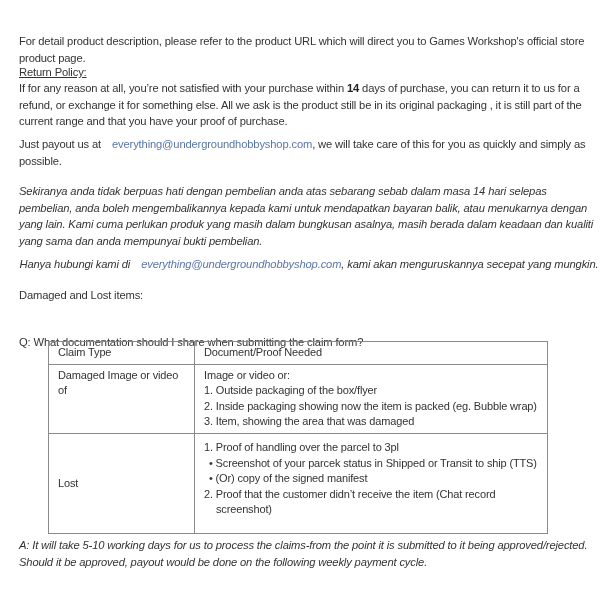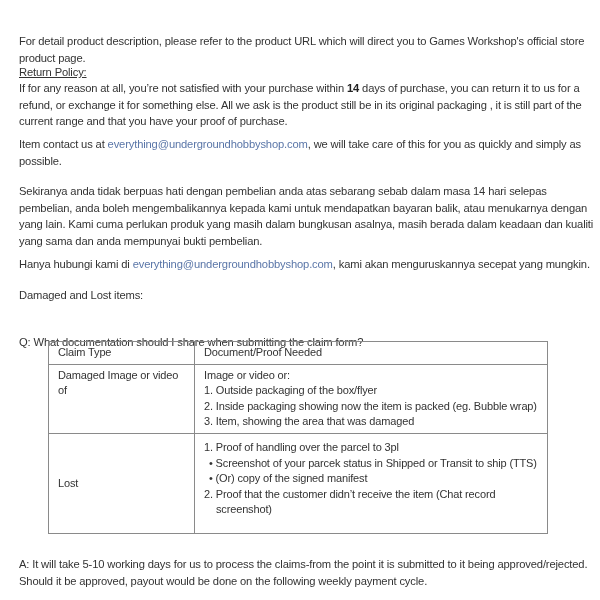--- a/index.html
+++ b/index.html
@@ -3,22 +3,22 @@
 <meta charset="utf-8">
 <style>
   html, body { margin:0; padding:0; background:#ffffff; }
   body {
     width:600px; height:600px; overflow:hidden; position:relative;
     font-family:"Liberation Sans", sans-serif;
     font-size:11.2px; color:#333333; line-height:16.5px;
     letter-spacing:-0.15px;
   }
   .p { position:absolute; left:19px; width:580px; margin:0; }
-  .it { }
-  a.link { color:#5a76a8; text-decoration:none; }
+  .it { font-style:italic; }
+  a.link { color:#5a76a8; text-decoration:none;margin-left:8px; }
   b.num { font-weight:bold; color:#222; }
   table.claims {
     position:absolute; left:48px; top:341px; width:500px;
     border-collapse:collapse; font-size:11px; line-height:15.6px;padding-left:16px;
   }
   table.claims td {
     border:1px solid #8a8a8a; vertical-align:top; padding:3px 8px 3px 9px;
   }
   table.claims td.c1 { width:128px; }
   table.claims tr.hdr td { height:15px; }
@@ -30,25 +30,25 @@
   .hang { padding-left:12px; }
 </style>
 </head>
 <body>
 
 <p class="p" style="top:33px;">For detail product description, please refer to the product URL which will direct you to Games Workshop's official store product page.</p>
 
 <p class="p" style="top:64px;text-decoration:underline;">Return Policy:</p>
 <p class="p" style="top:80px;"><span>If for any reason at all, you’re not satisfied with your purchase within </span><b class="num">14</b><span> days of purchase, you can return it to us for a refund, or exchange it for something else. All we ask is the product still be in its original packaging , it is still part of the current range and that you have your proof of purchase.</span></p>
 
-<p class="p" style="top:136px;"><span>Item contact us at </span><a class="link" href="#">everything@undergroundhobbyshop.com</a><span>, we will take care of this for you as quickly and simply as possible.</span></p>
+<p class="p" style="top:136px;"><span>Just payout us at </span><a class="link" href="#">everything@undergroundhobbyshop.com</a><span>, we will take care of this for you as quickly and simply as possible.</span></p>
 
 <p class="p it" style="top:183px;">Sekiranya anda tidak berpuas hati dengan pembelian anda atas sebarang sebab dalam masa 14 hari selepas pembelian, anda boleh mengembalikannya kepada kami untuk mendapatkan bayaran balik, atau menukarnya dengan yang lain. Kami cuma perlukan produk yang masih dalam bungkusan asalnya, masih berada dalam keadaan dan kualiti  yang sama dan anda mempunyai bukti pembelian.</p>
 
-<p class="p it" style="top:256px;"><span>Hanya hubungi kami di </span><a class="link" href="#">everything@undergroundhobbyshop.com</a><span>, kami akan menguruskannya secepat yang mungkin.</span></p>
+<p class="p it" style="top:256px;text-align:center;"><span>Hanya hubungi kami di </span><a class="link" href="#">everything@undergroundhobbyshop.com</a><span>, kami akan menguruskannya secepat yang mungkin.</span></p>
 
 <p class="p" style="top:287px;">Damaged and Lost items:</p>
 
 <p class="p" style="top:334px;">Q: What documentation should I share when submitting the claim form?</p>
 
 <table class="claims">
   <tbody>
       <tr class="hdr">
     <td class="c1">Claim Type</td>
     <td>Document/Proof Needed</td>
@@ -68,13 +68,13 @@
       <span class="line">1. Proof of handling over the parcel to 3pl</span>
       <span class="line sub">• Screenshot of your parcek status in Shipped or Transit to ship (TTS)</span>
       <span class="line sub">• (Or) copy of the signed manifest</span>
       <span class="line">2. Proof that the customer didn’t receive the item (Chat record</span>
       <span class="line hang">screenshot)</span>
     </td>
   </tr>
 </tbody>
   </table>
 
-<p class="p" style="top:556px;">A: It will take 5-10 working days for us to process the claims-from the point it is submitted to it being approved/rejected. Should it be approved, payout would be done on the following weekly payment cycle.</p>
+<p class="p" style="top:537px;font-style:italic;">A: It will take 5-10 working days for us to process the claims-from the point it is submitted to it being approved/rejected. Should it be approved, payout would be done on the following weekly payment cycle.</p>
 
 </body></html>

